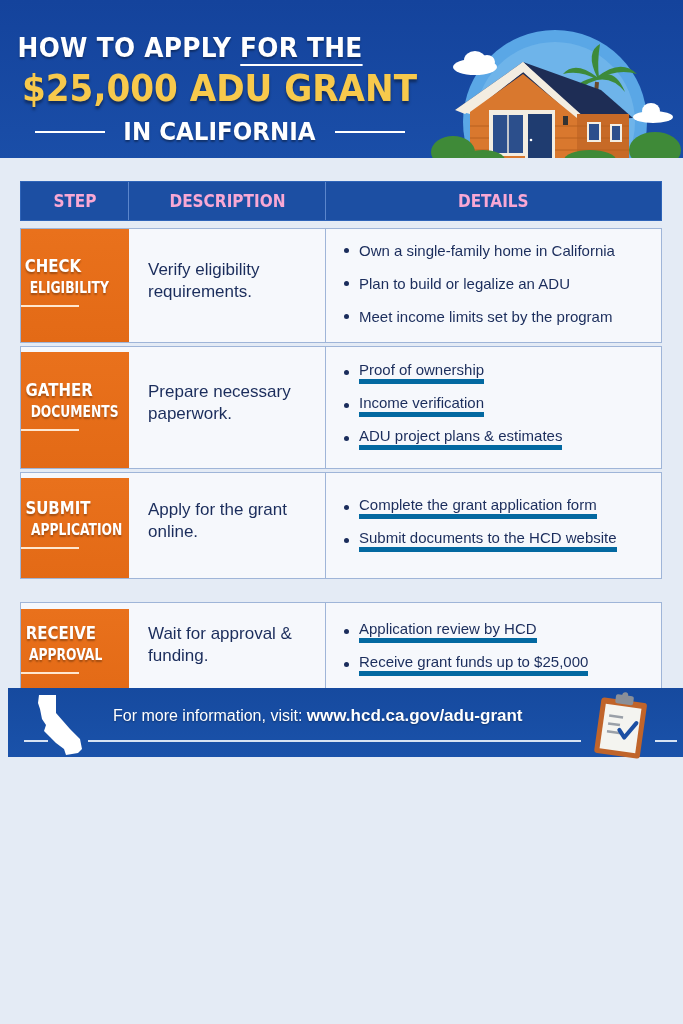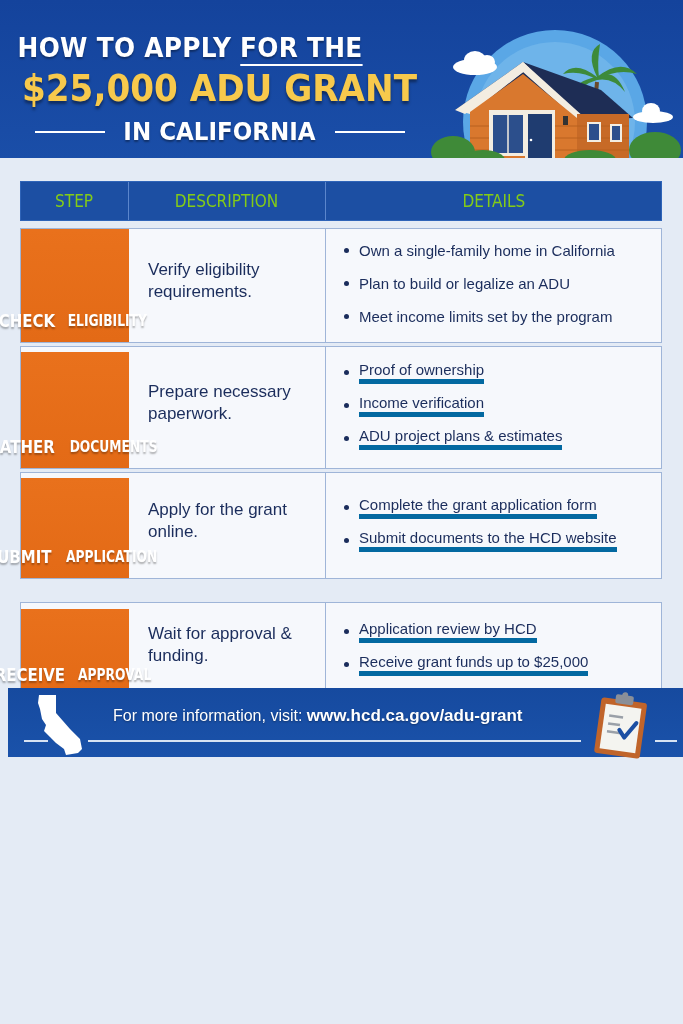--- a/index.html
+++ b/index.html
@@ -41,38 +41,38 @@
     transform: scaleX(0.92);
   }
   .house-illus { position: absolute; left: 425px; top: 22px; width: 258px; height: 150px; }
 
   .table-wrap { position: absolute; left: 20px; top: 181px; width: 642px; }
   .thead {
     display: flex; height: 40px; background: #1c4fa3;
     border: 1px solid #2f64b8;
   }
   .th {
-    color: #84cc16; font-weight: 400; font-size: 17px;
+    color: #f9a8d4; font-weight: 700; font-size: 17px;
     display: flex; align-items: center; justify-content: center;
     border-right: 1px solid #5b86cc;
     font-family: "DejaVu Sans", sans-serif;
     transform-origin: center;
     text-align: right;
   }
   .th span { display: inline-block; transform: scaleX(0.9); }
   .th:last-child { border-right: none; }
   .c1 { width: 108px; } .c2 { width: 197px; } .c3 { flex: 1; }
 
   .row {
     position: absolute; left: 0; width: 642px; display: flex;
     background: #f6f8fc; border: 1px solid #9fb5d8;
   }
   .step {
     width: 108px; background: linear-gradient(180deg,#e9711c 0%,#e36a16 100%);
-    display: flex; flex-direction: row; align-items: flex-end; justify-content: center;
+    display: flex; flex-direction: column; align-items: flex-start; justify-content: center;
     padding-bottom: 10px;
   }
   .step .s1, .step .s2 {
     color: #fff; font-weight: 700; text-align: center;
     text-shadow: 0 2px 2px rgba(0,0,0,0.3);
     font-family: "DejaVu Sans", sans-serif;
   }
   .step .s1 { font-size: 17px; line-height: 22px; transform: scaleX(0.88); }
   .step .s2 { font-size: 15px; line-height: 22px; transform: scaleX(0.82); white-space: nowrap; }
   .step .under { width: 58px; height: 2px; background: #ffe7cf; margin-top: 6px; }

